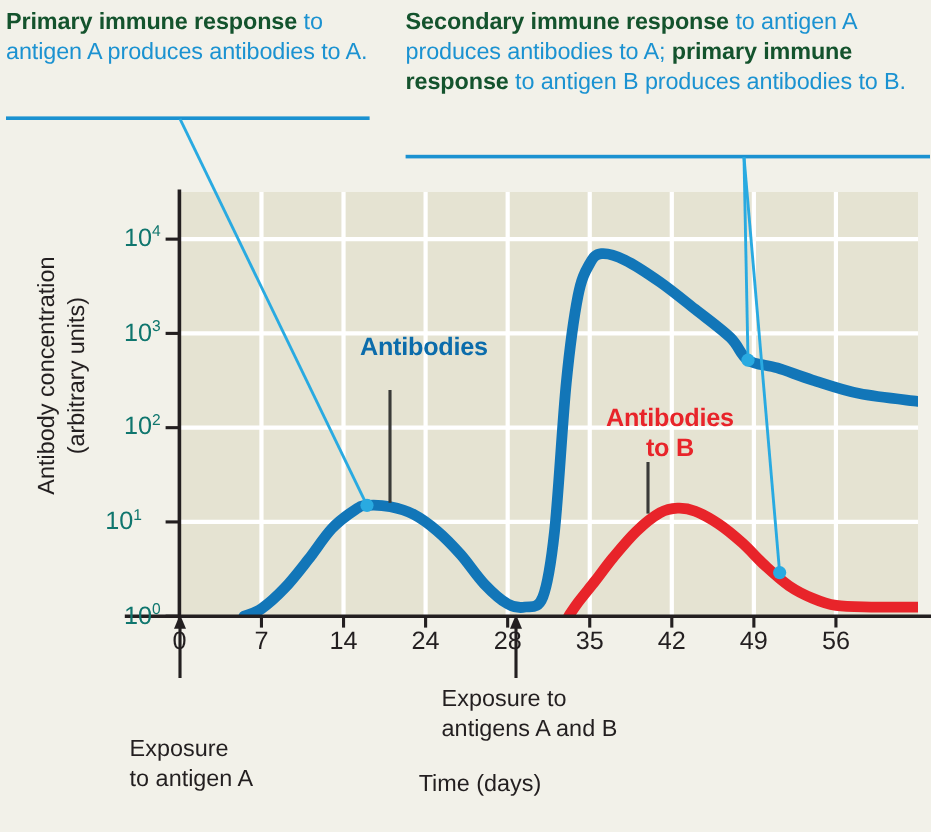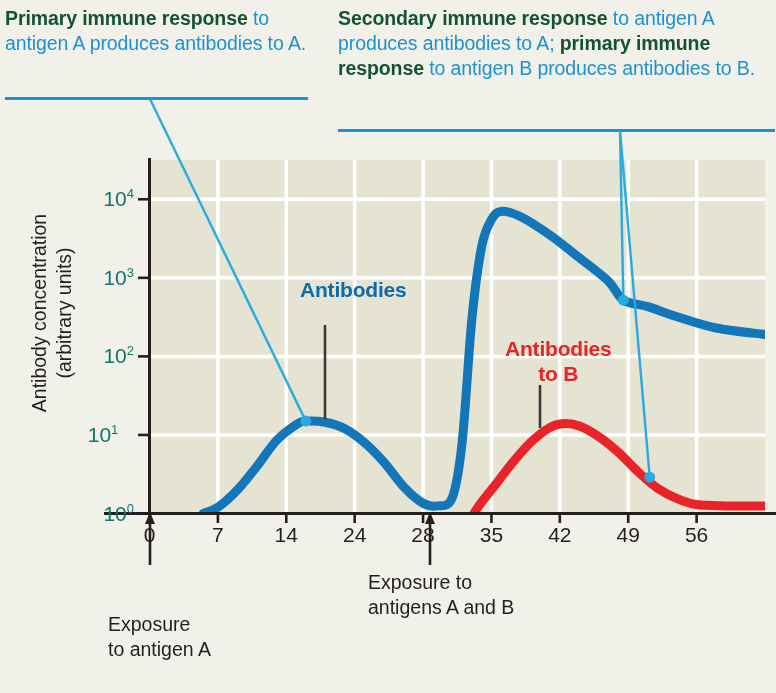--- a/index.html
+++ b/index.html
@@ -260,20 +260,21 @@
       <div class="xtick" style="left: 491.444px;">35</div>
       <div class="xtick" style="left: 559.833px;">42</div>
       <div class="xtick" style="left: 628.222px;">49</div>
       <div class="xtick" style="left: 696.611px;">56</div>
     </div>
 
   <div class="axis-text" id="ylabel">
     <div>Antibody concentration</div>
     <div>(arbitrary units)</div>
   </div>
+  <div class="axis-text" id="xlabel">Time (days)</div>
   <div class="axis-text" id="exposure-a">
     <div>Exposure</div>
     <div>to antigen A</div>
   </div>
   <div class="axis-text" id="exposure-ab">
     <div>Exposure to</div>
     <div>antigens A and B</div>
   </div>
 
 </div>

